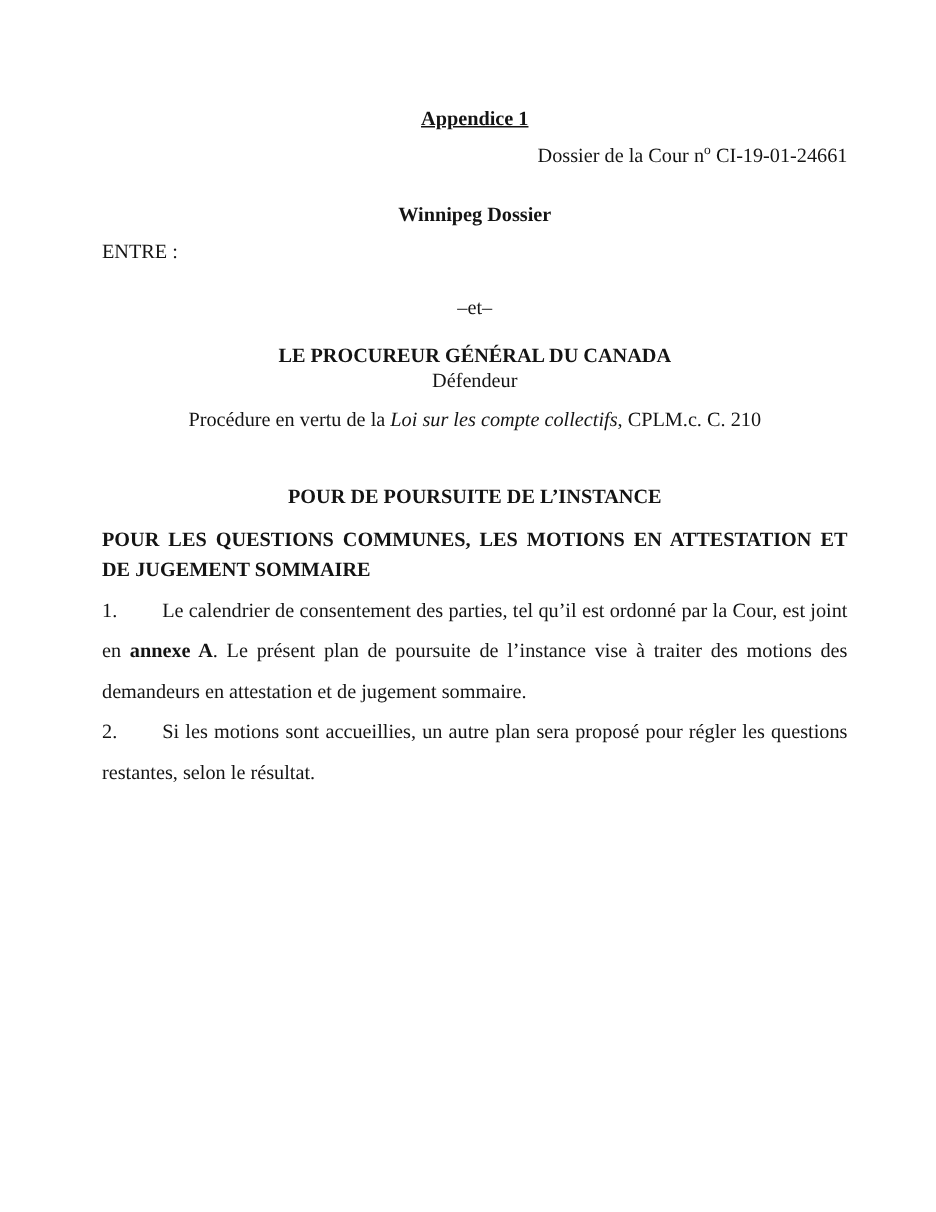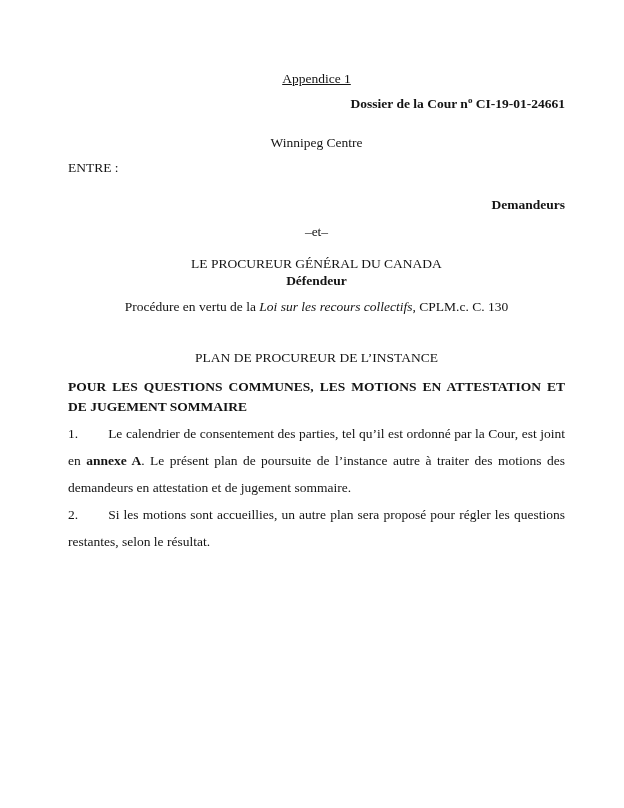--- a/index.html
+++ b/index.html
@@ -13,22 +13,22 @@
     height: 808px;
     box-sizing: border-box;
     background: #ffffff;
     padding: 70px 59px 30px 68px;
     font-family: "Liberation Serif", "DejaVu Serif", serif;
     font-size: 13.5px;
     color: #141414;
     overflow: hidden;
   }
   .center { text-align: center; }
-  .right  { text-align: right; font-weight: bold; }
-  .bold   { font-weight: normal; }
+  .right  { text-align: right; }
+  .bold   { font-weight: bold; }
   .line   { line-height: 17px; }
 
   .appendix {
     line-height: 17px;
     margin-bottom: 8px;
   }
   .appendix .underlined { text-decoration: underline; }
 
   .file-no {
     line-height: 17px;
@@ -88,43 +88,42 @@
 
   <div class="appendix center bold">
     <span class="underlined">Appendice 1</span>
   </div>
 
   <div class="file-no right">
     <span>Dossier de la Cour n</span><sup>o</sup><span> CI-19-01-24661</span>
   </div>
 
 
-  <div class="court-centre center bold">Winnipeg Centre</div>
+  <div class="court-centre center bold">Winnipeg Dossier</div>
 
   <div class="between line">ENTRE :</div>
 
 
-  <div class="role role-top right">Demandeurs</div>
 
   <div class="separator center">–et–</div>
 
   <div class="defendant center bold">LE PROCUREUR GÉNÉRAL DU CANADA</div>
 
   <div class="role role-bottom right">Défendeur</div>
 
   <div class="statute center">
-    <span>Procédure en vertu de la </span><span class="italic">Loi sur les recours collectifs</span><span>, CPLM.c. C. 130</span>
+    <span>Procédure en vertu de la </span><span class="italic">Loi sur les compte collectifs</span><span>, CPLM.c. C. 210</span>
   </div>
 
-  <div class="plan-title center bold">PLAN DE PROCUREUR DE L’INSTANCE</div>
+  <div class="plan-title center bold">POUR DE POURSUITE DE L’INSTANCE</div>
 
   <div class="plan-subtitle">POUR LES QUESTIONS COMMUNES, LES MOTIONS EN ATTESTATION ET DE JUGEMENT SOMMAIRE</div>
 
   <p class="para">
-    <span>1.</span><span class="num-tab"></span><span>Le calendrier de consentement des parties, tel qu’il est ordonné par la Cour, est joint en </span><b>annexe A</b><span>. Le présent plan de poursuite de l’instance autre à traiter des motions des demandeurs en attestation et de jugement sommaire.</span>
+    <span>1.</span><span class="num-tab"></span><span>Le calendrier de consentement des parties, tel qu’il est ordonné par la Cour, est joint en </span><b>annexe A</b><span>. Le présent plan de poursuite de l’instance vise à traiter des motions des demandeurs en attestation et de jugement sommaire.</span>
   </p>
 
   <p class="para">
     <span>2.</span><span class="num-tab"></span><span>Si les motions sont accueillies, un autre plan sera proposé pour régler les questions restantes, selon le résultat.</span>
   </p>
 
 
 </div>
 
 </body></html>

